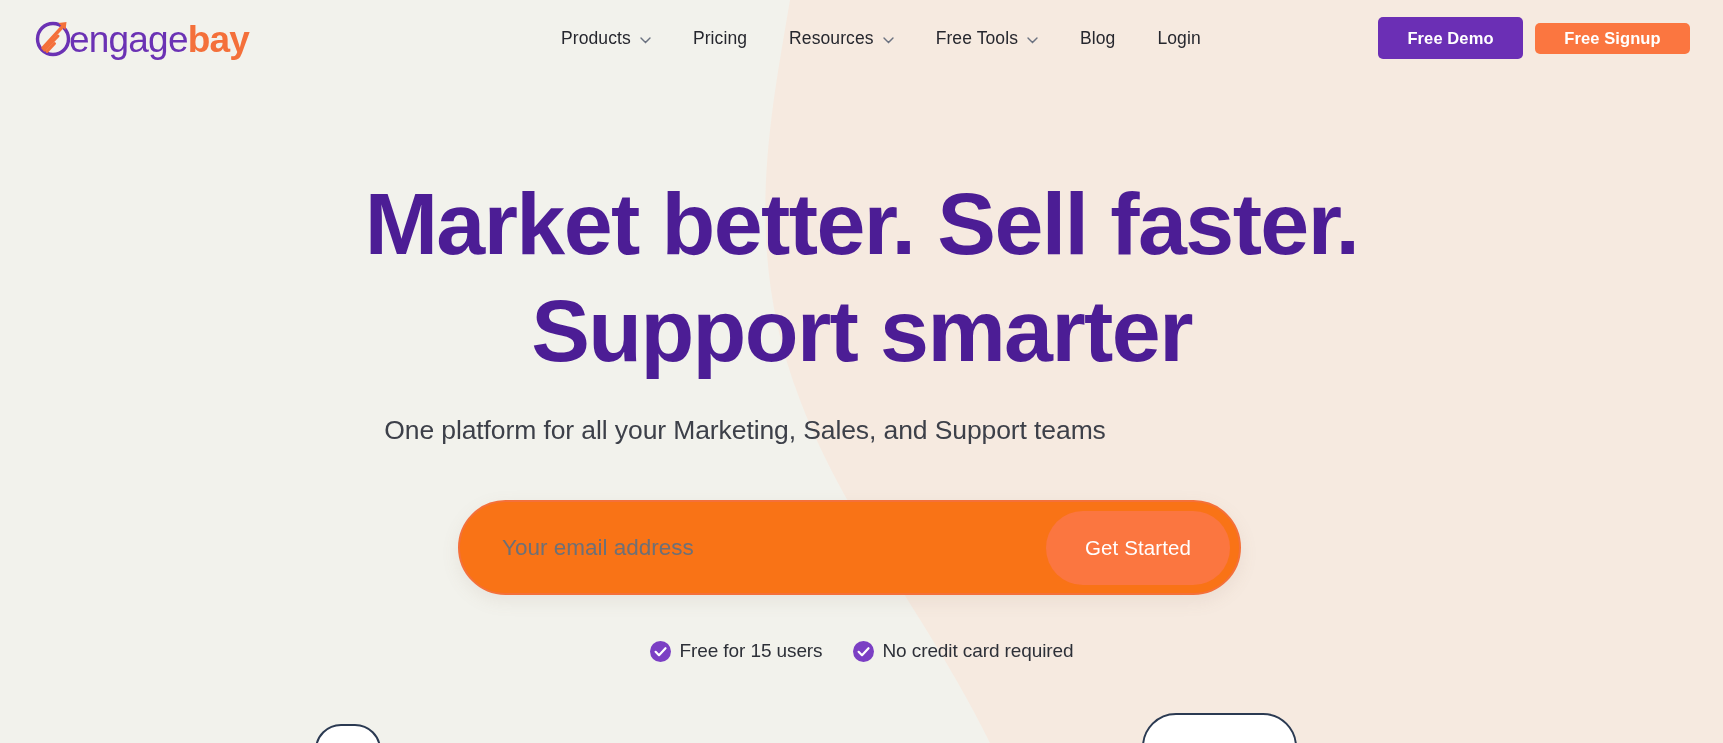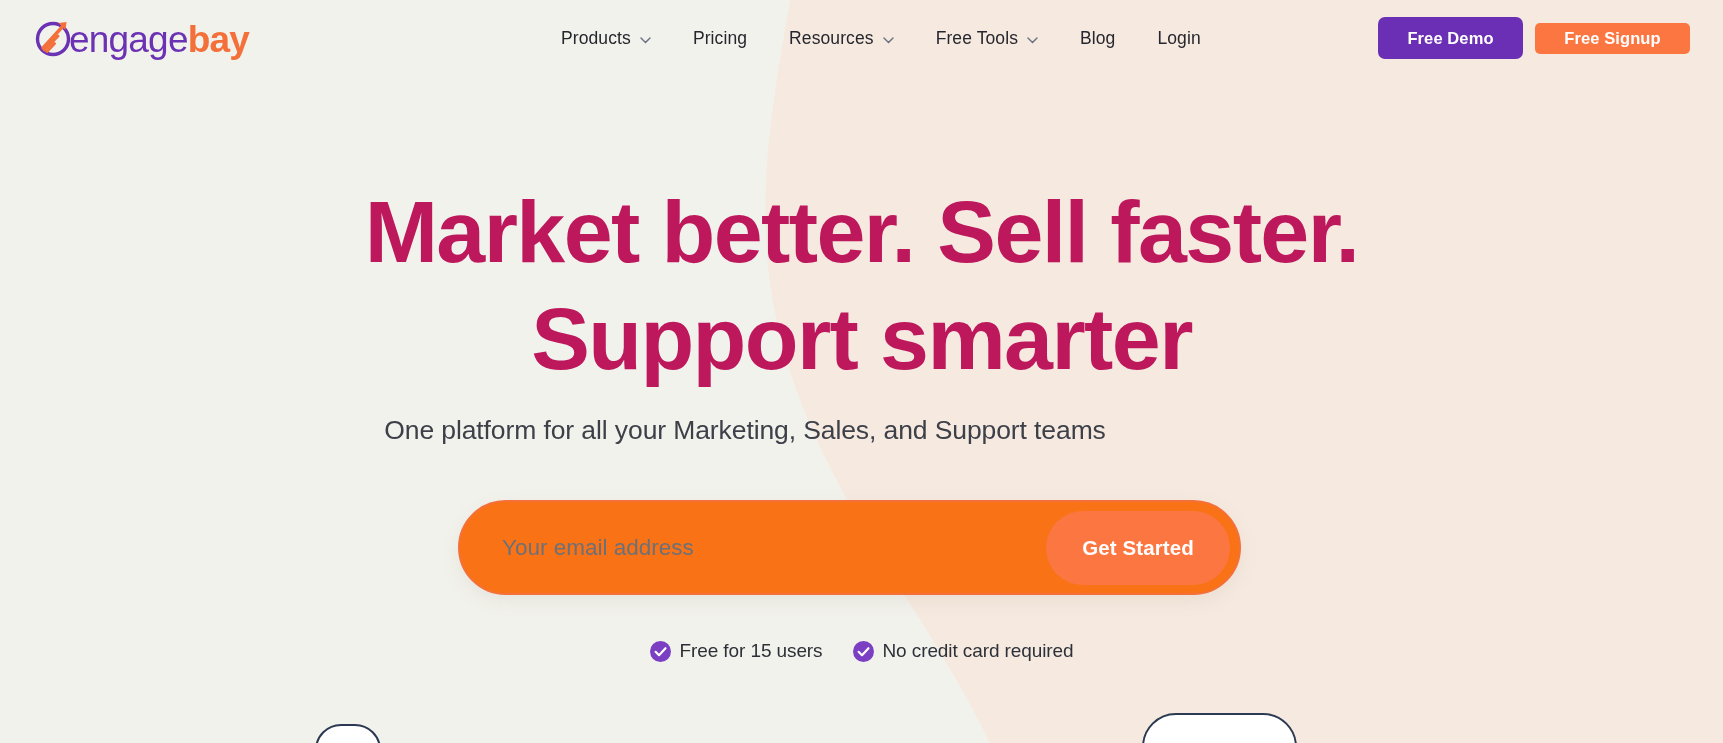--- a/index.html
+++ b/index.html
@@ -116,48 +116,47 @@
     font-weight: 700;
     color: #ffffff;
     border-radius: 5px;
     letter-spacing: 0.1px;
     white-space: nowrap;
   }
   .btn-demo {
     background: #6b2fb5;
     width: 145px;
     height: 42px;
-    border-radius: 7px;
   }
   .btn-signup {
     background: #fb7640;
     width: 155px;
     height: 31px;
   }
 
   
   #hero {
     position: absolute;
     top: 0;
     left: 0;
     width: 1723px;
     height: 743px;
     z-index: 10;
     text-align: center;
   }
 
   #hero-title {
     position: absolute;
-    top: 178px;
+    top: 170px;
     left: 0;
     width: 1723px;
     font-size: 88px;
     line-height: 1.22;
     font-weight: 700;
-    color: #be185d;
+    color: #4c1d95;
     letter-spacing: -1.6px;
   }
   #hero-title .line { display: block; }
 
   #hero-subtitle {
     position: absolute;
     top: 415px;
     left: 0;
     width: 1490px;
     font-size: 26.5px;
@@ -197,21 +196,21 @@
   #get-started-button {
     margin-right: 9px;
     width: 184px;
     height: 74px;
     border: none;
     border-radius: 40px;
     background: #fb7640;
     color: #ffffff;
     font-family: "Liberation Sans", sans-serif;
     font-size: 20.5px;
-    font-weight: 700;
+    font-weight: 400;
     cursor: pointer;
     letter-spacing: 0.1px;
     white-space: nowrap;
   }
 
   
   #hero-badges {
     position: absolute;
     top: 640px;
     left: 0;

